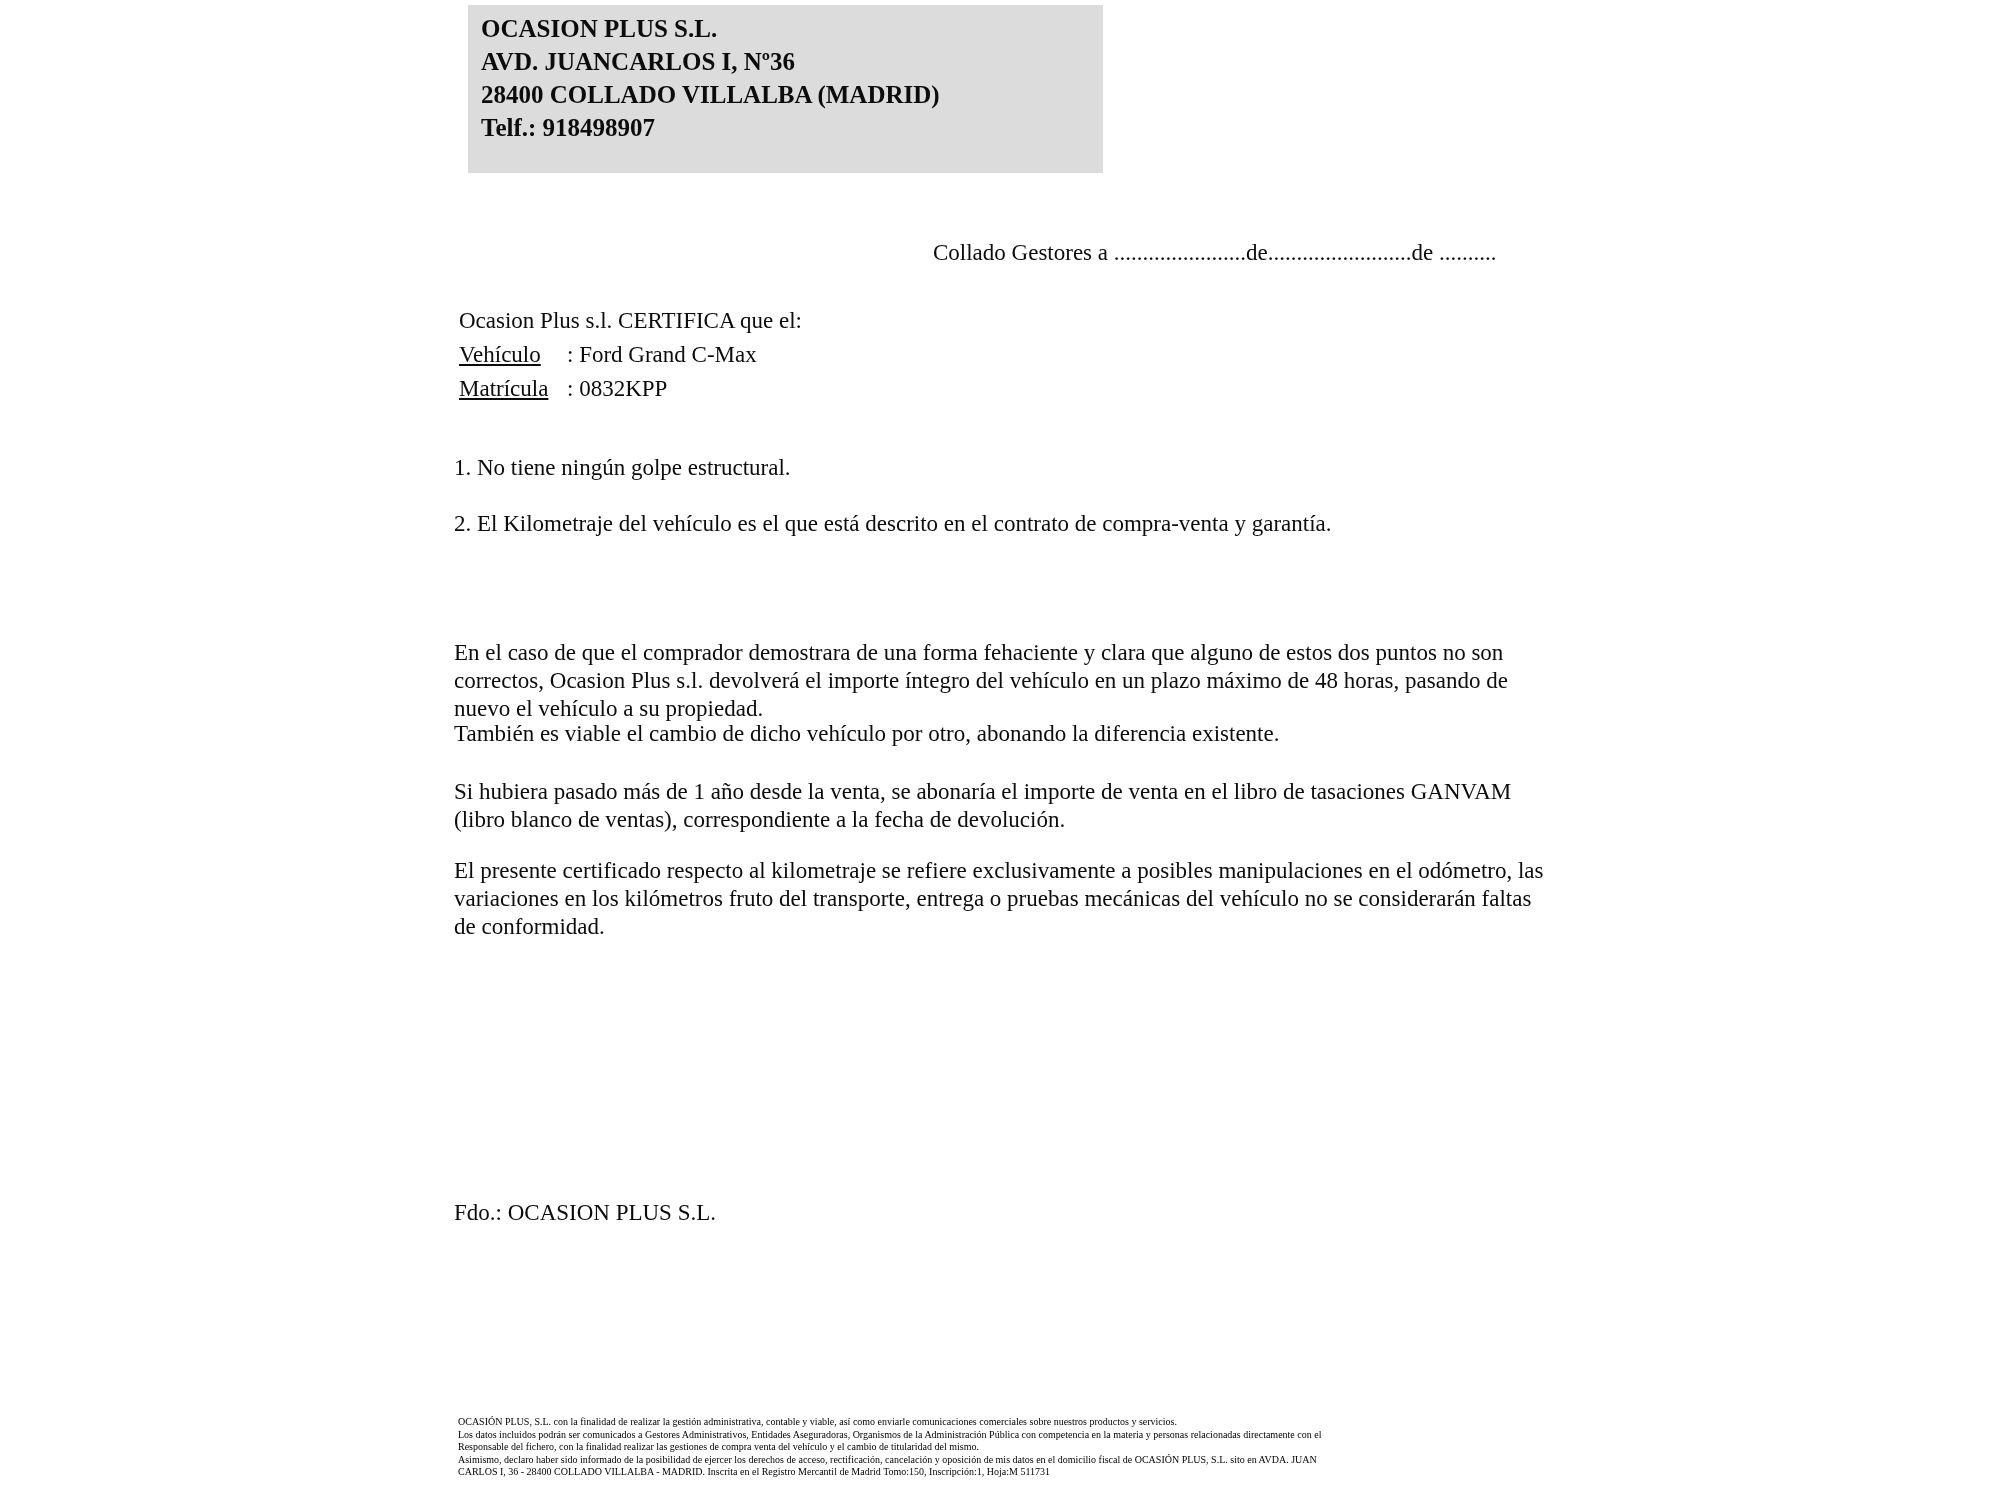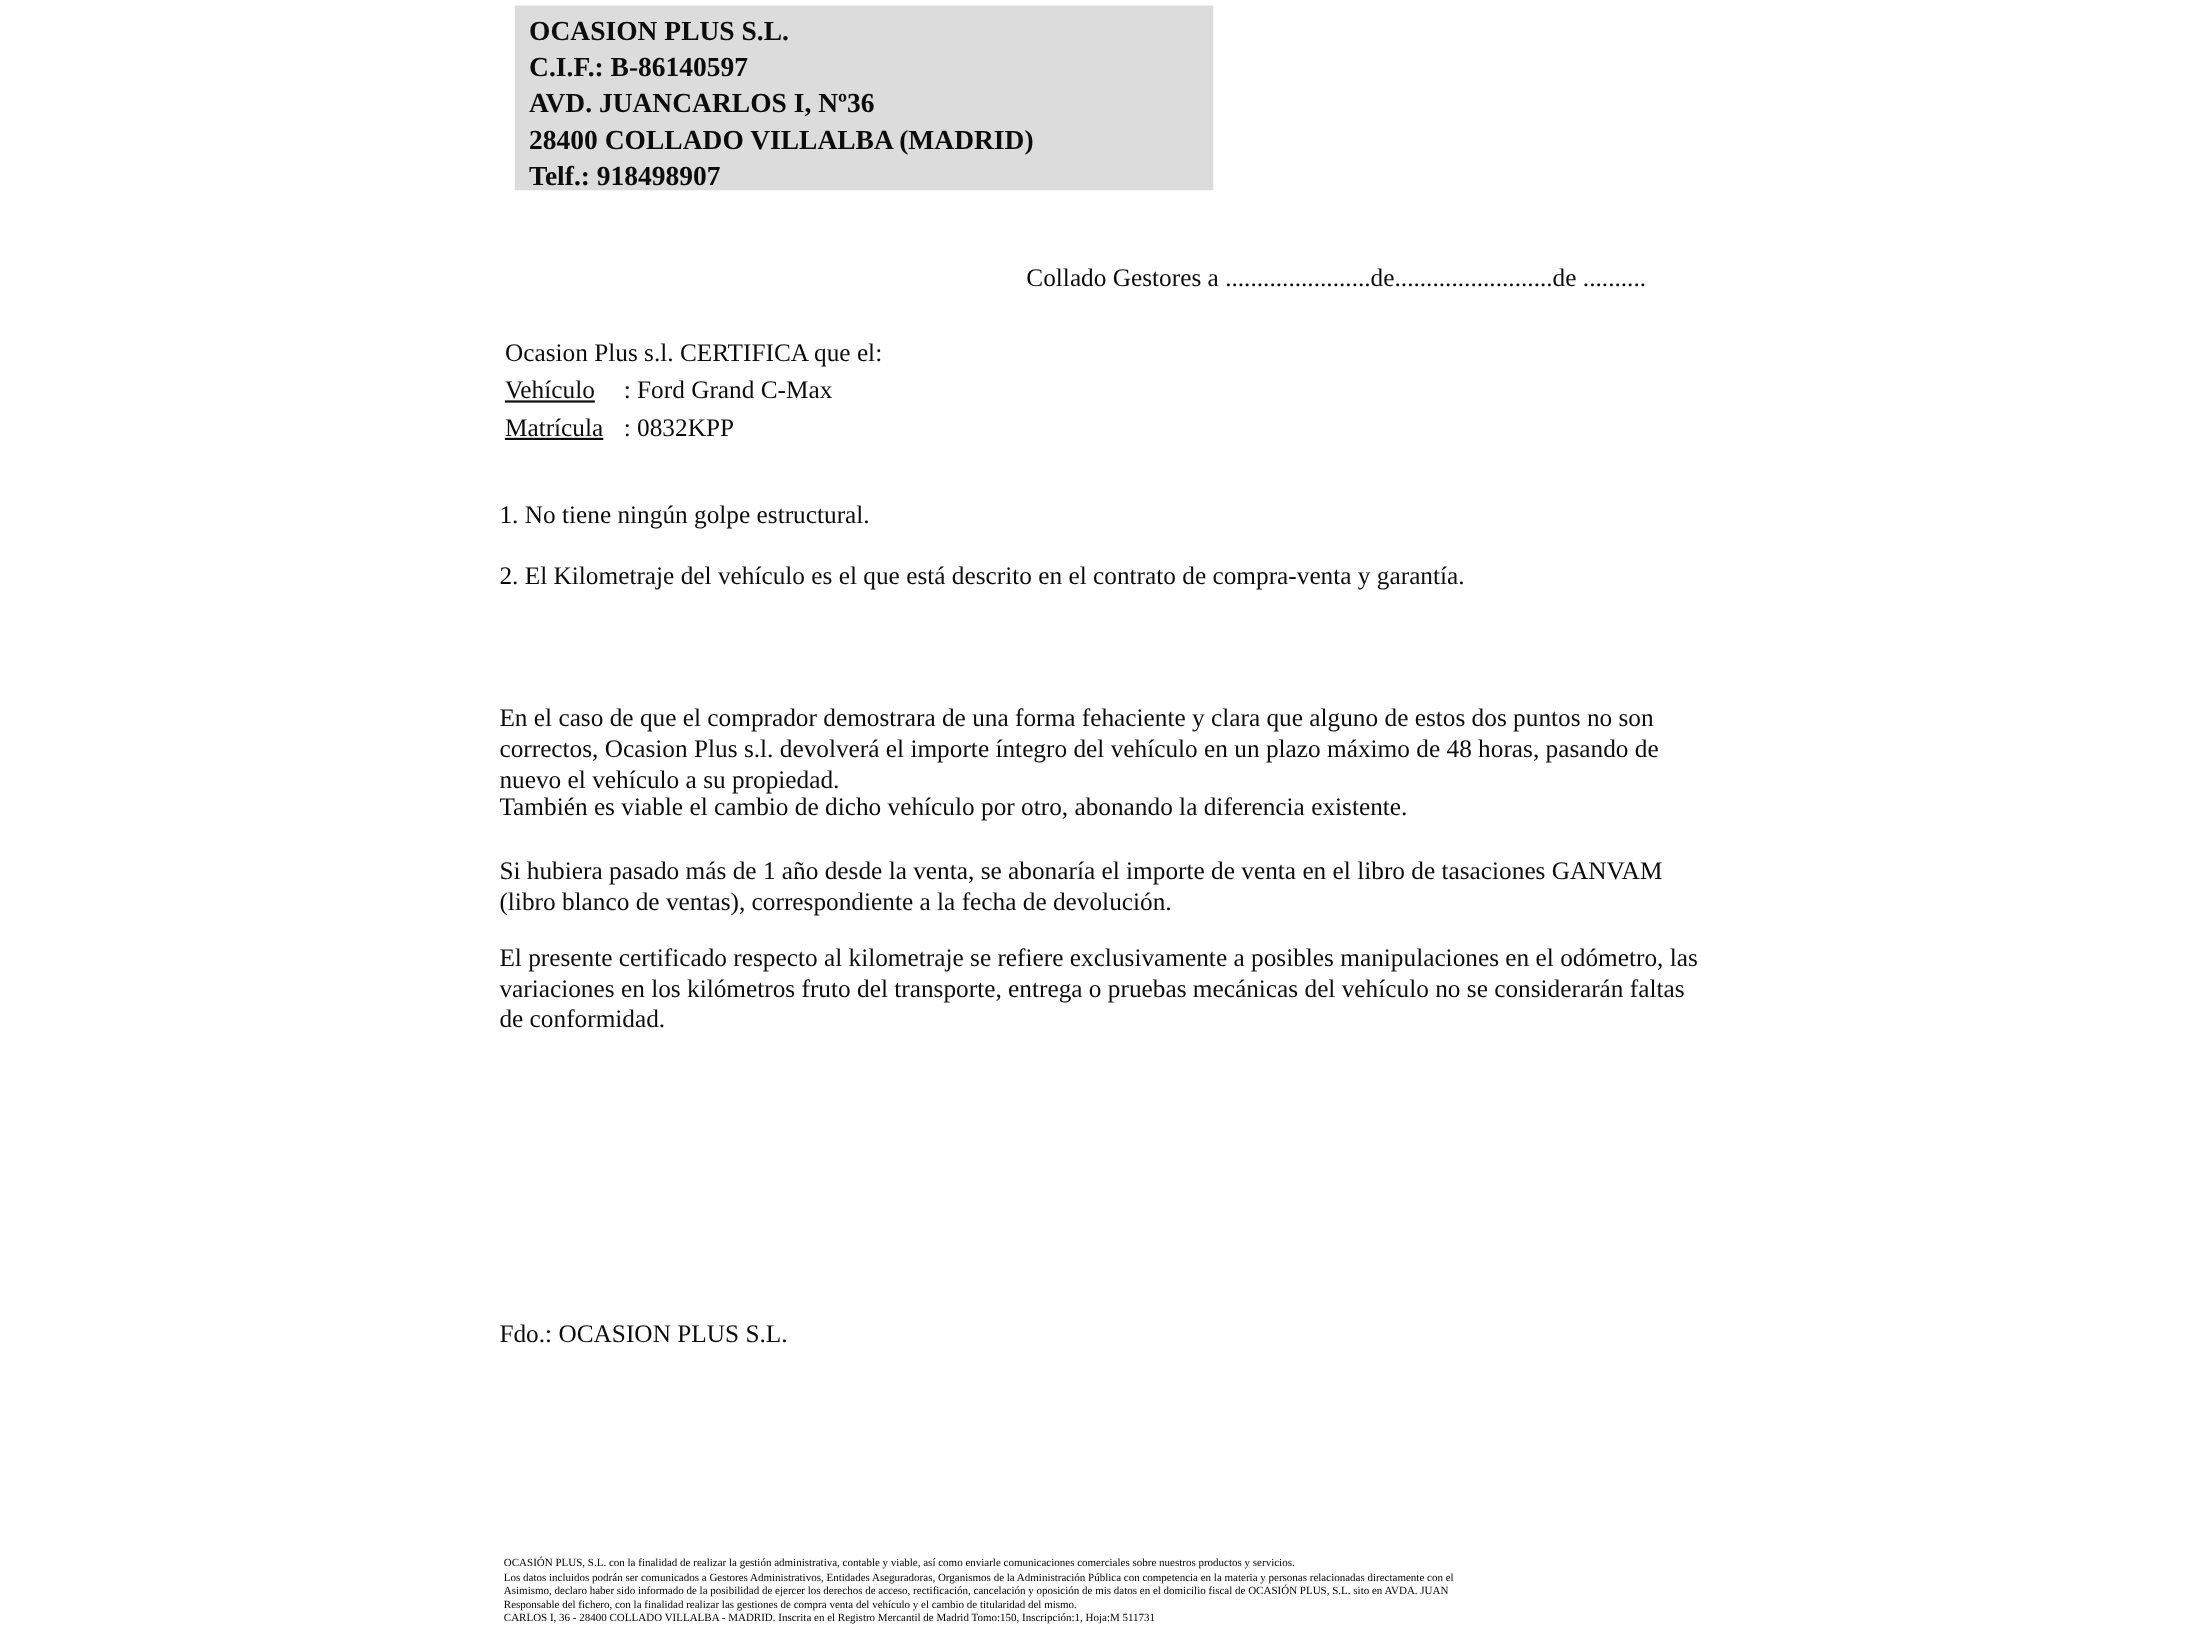--- a/index.html
+++ b/index.html
@@ -86,21 +86,20 @@
   }
   .legal .legal-line { white-space: nowrap; }
 </style>
 </head>
 <body>
 
 <div class="page">
 
   <div class="letterhead">
     <div class="lh-line">OCASION PLUS S.L.</div>
-    <div class="lh-line">C.I.F.: B-86140597</div>
     <div class="lh-line">AVD. JUANCARLOS I, Nº36</div>
     <div class="lh-line">28400 COLLADO VILLALBA (MADRID)</div>
     <div class="lh-line">Telf.: 918498907</div>
   </div>
 
   <div class="date-line">Collado Gestores a .......................de.........................de ..........</div>
 
   <div class="certify">
     <div class="row">Ocasion Plus s.l. CERTIFICA que el:</div>
     <div class="row"><span class="label">Vehículo</span><span>: Ford Grand C-Max</span></div>
@@ -113,18 +112,18 @@
   <div class="para para1">En el caso de que el comprador demostrara de una forma fehaciente y clara que alguno de estos dos puntos no son correctos, Ocasion Plus s.l. devolverá el importe íntegro del vehículo en un plazo máximo de 48 horas, pasando de nuevo el vehículo a su propiedad.</div>
   <div class="para para2">También es viable el cambio de dicho vehículo por otro, abonando la diferencia existente.</div>
   <div class="para para3">Si hubiera pasado más de 1 año desde la venta, se abonaría el importe de venta en el libro de tasaciones GANVAM (libro blanco de ventas), correspondiente a la fecha de devolución.</div>
   <div class="para para4">El presente certificado respecto al kilometraje se refiere exclusivamente a posibles manipulaciones en el odómetro, las variaciones en los kilómetros fruto del transporte, entrega o pruebas mecánicas del vehículo no se considerarán faltas de conformidad.</div>
 
   <div class="signature">Fdo.: OCASION PLUS S.L.</div>
 
   <div class="legal">
     <div class="legal-line">OCASIÓN PLUS, S.L. con la finalidad de realizar la gestión administrativa, contable y viable, así como enviarle comunicaciones comerciales sobre nuestros productos y servicios.</div>
     <div class="legal-line">Los datos incluidos podrán ser comunicados a Gestores Administrativos, Entidades Aseguradoras, Organismos de la Administración Pública con competencia en la materia y personas relacionadas directamente con el</div>
+    <div class="legal-line">Responsable del fichero, con la finalidad realizar las gestiones de compra venta del vehículo y el cambio de titularidad del mismo.</div>
     <div class="legal-line">Asimismo, declaro haber sido informado de la posibilidad de ejercer los derechos de acceso, rectificación, cancelación y oposición de mis datos en el domicilio fiscal de OCASIÓN PLUS, S.L. sito en AVDA. JUAN</div>
-    <div class="legal-line">Responsable del fichero, con la finalidad realizar las gestiones de compra venta del vehículo y el cambio de titularidad del mismo.</div>
     <div class="legal-line">CARLOS I, 36 - 28400 COLLADO VILLALBA - MADRID. Inscrita en el Registro Mercantil de Madrid Tomo:150, Inscripción:1, Hoja:M 511731</div>
   </div>
 
 </div>
 
 </body></html>

